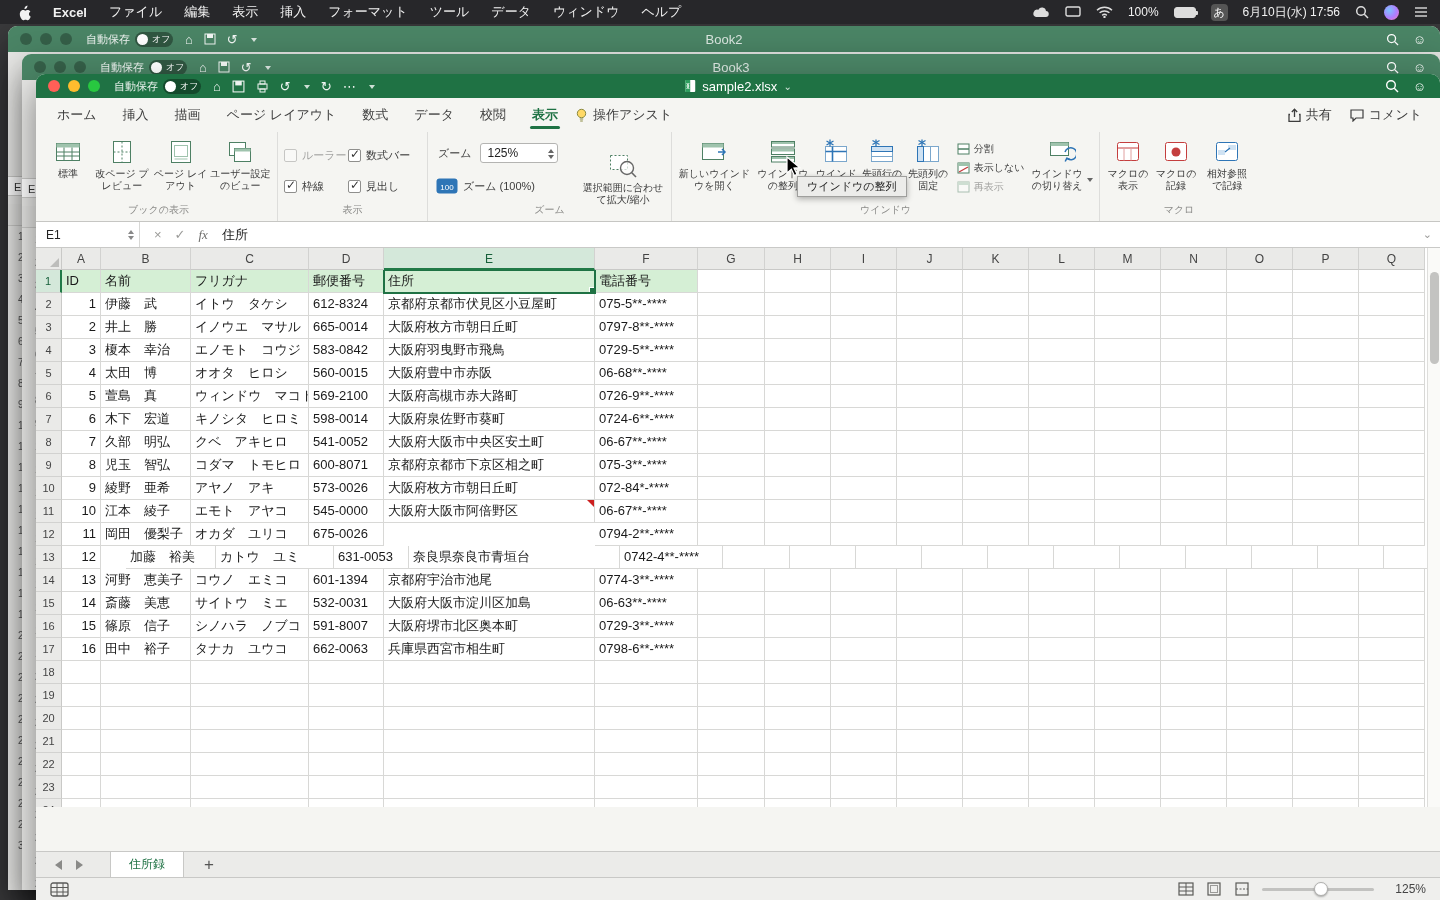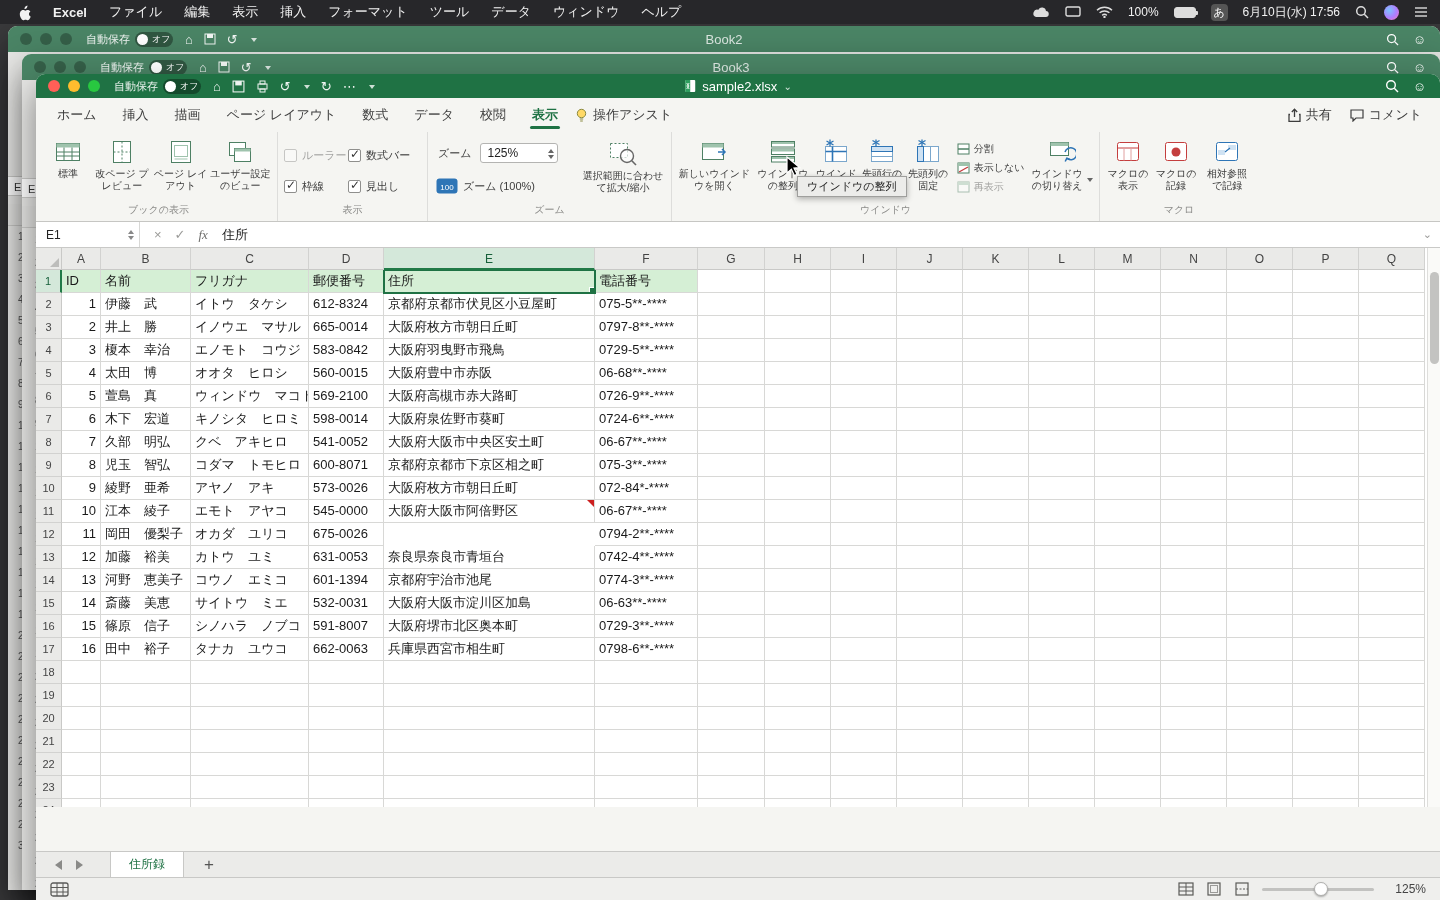--- a/index.html
+++ b/index.html
@@ -77,21 +77,21 @@
   .zoomwrap{position:relative;width:100%;}
   .zrow1{position:absolute;left:4px;top:7px;display:flex;align-items:center;gap:8px;}
   .zlbl{font-size:11px;color:#3c3c3c;}
   .zoomsel{width:78px;height:20px;background:#fff;border:1px solid #b4b4b2;border-radius:3px;display:flex;align-items:center;font-size:12px;color:#222;padding-left:7px;position:relative;}
   .stepper{position:absolute;right:3px;top:2px;display:flex;flex-direction:column;gap:2px;}
   .stepper i{display:block;width:0;height:0;border:3px solid transparent;}
   .stepper .up{border-bottom:4px solid #666;}
   .stepper .dn{border-top:4px solid #666;}
   .zrow2{position:absolute;left:2px;top:42px;display:flex;align-items:center;gap:5px;}
   .z100lbl{font-size:11px;color:#3c3c3c;white-space:nowrap;}
-  .fitsel{position:absolute;right:0;top:2px;width:84px;}
+  .fitsel{position:absolute;right:0;top:14px;width:84px;}
   .minicol{display:flex;flex-direction:column;gap:5px;padding-top:6px;margin:0 4px;}
   .minibtn{display:flex;align-items:center;gap:4px;font-size:10px;color:#3c3c3c;white-space:nowrap;}
   .minibtn .mi{width:13px;height:12px;flex:none;}
   .dis{opacity:.45;}
   .narrow{width:46px;}
   .wide{width:66px;}
 
   
   .fbar{height:26px;background:#fff;border-bottom:1px solid #c9c9c7;display:flex;align-items:center;flex:none;position:relative;}
   .namebox{width:104px;height:100%;border-right:1px solid #d8d8d6;display:flex;align-items:center;padding-left:10px;font-size:12px;color:#222;position:relative;}
@@ -987,21 +987,21 @@
           <div class="cell" style="width: 66px;"></div>
           <div class="cell" style="width: 66px;"></div>
           <div class="cell" style="width: 66px;"></div>
           <div class="cell" style="width: 66px;"></div>
           <div class="cell" style="width: 66px;"></div>
           <div class="cell" style="width: 66px;"></div>
         </div>
         <div class="grow">
           <div class="rowh">13</div>
           <div class="cell num" style="width: 39px;">12</div>
-          <div class="cell" style="width: 90px;">加藤　裕美</div>
+          <div class="cell" style="width: 90px; margin-left: 25px;">加藤　裕美</div>
           <div class="cell" style="width: 118px;">カトウ　ユミ</div>
           <div class="cell" style="width: 75px;">631-0053</div>
           <div class="cell" style="width: 211px;">奈良県奈良市青垣台</div>
           <div class="cell" style="width: 103px;">0742-4**-****</div>
           <div class="cell" style="width: 67px;"></div>
           <div class="cell" style="width: 66px;"></div>
           <div class="cell" style="width: 66px;"></div>
           <div class="cell" style="width: 66px;"></div>
           <div class="cell" style="width: 66px;"></div>
           <div class="cell" style="width: 66px;"></div>

